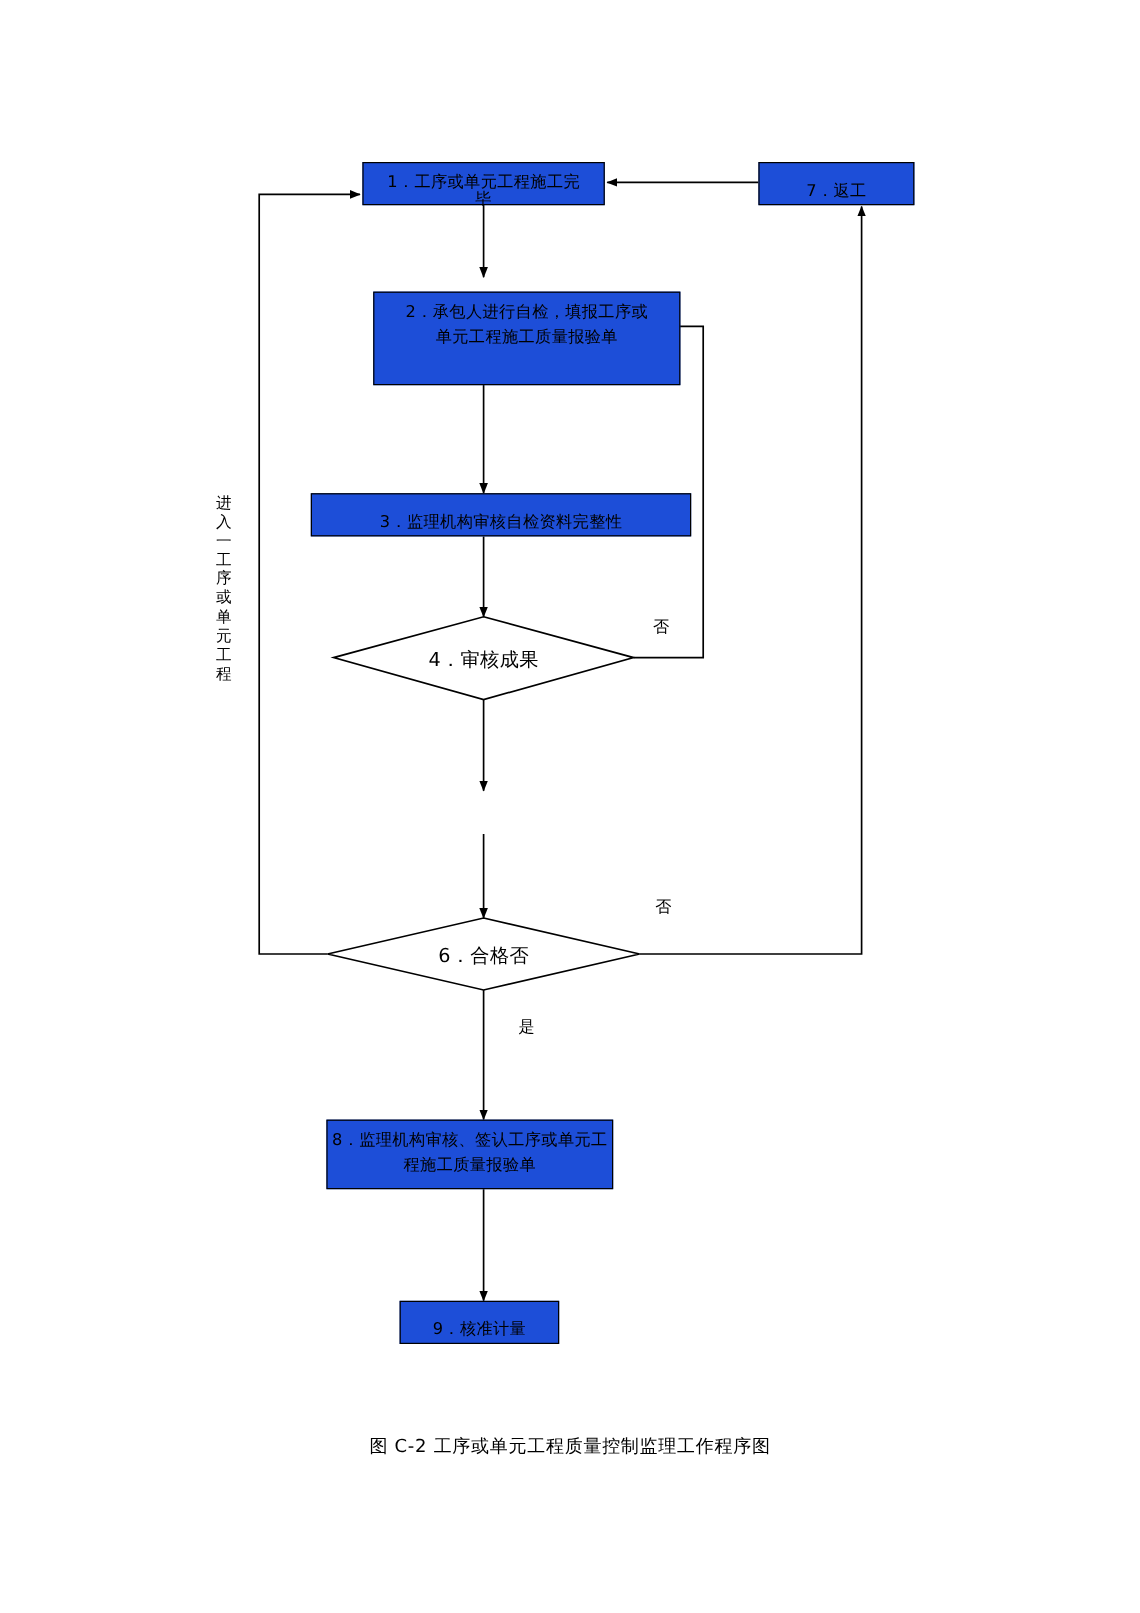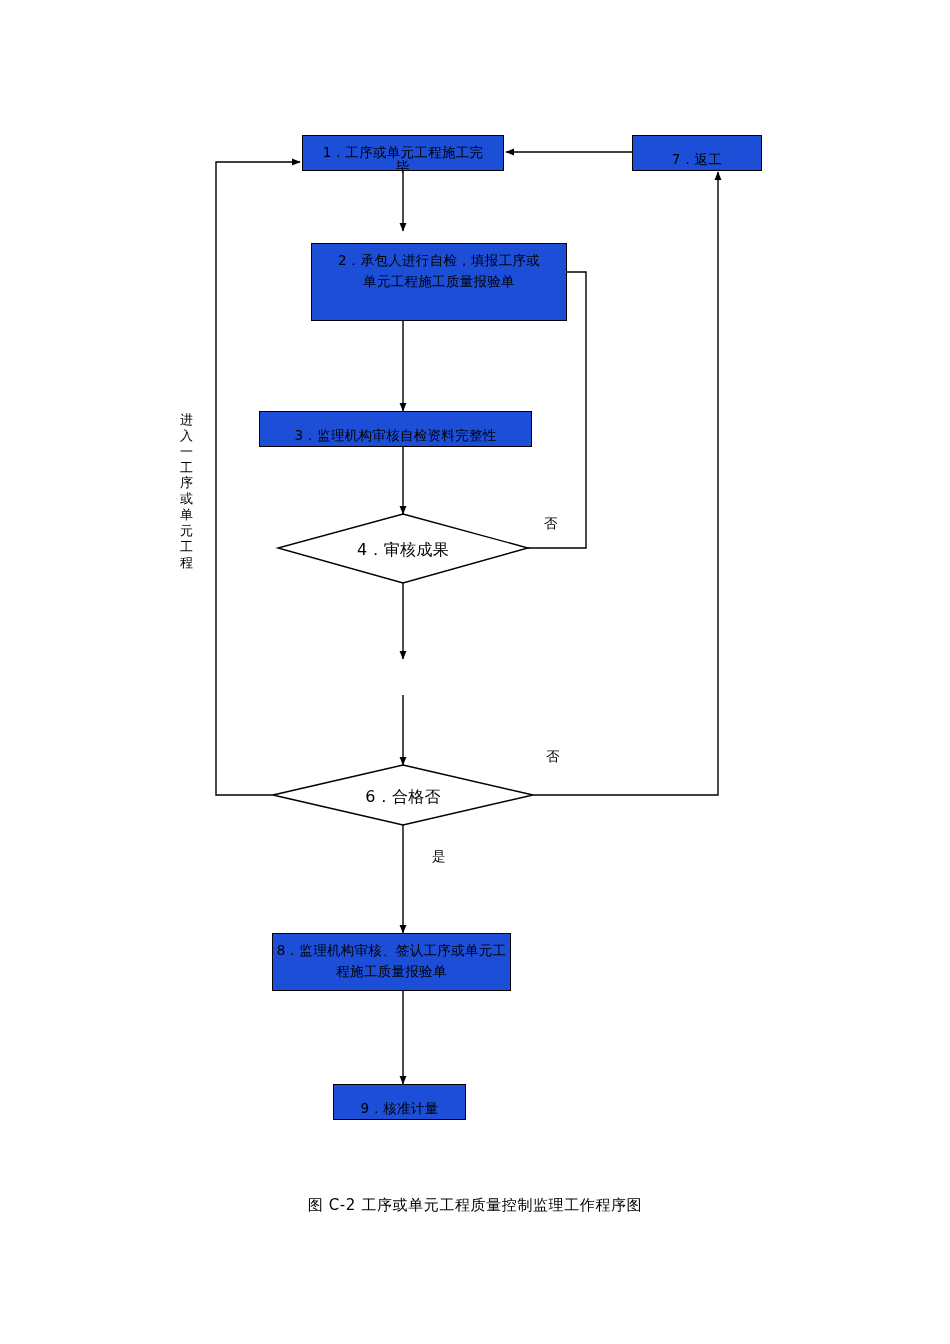--- a/index.html
+++ b/index.html
@@ -140,21 +140,21 @@
   </svg>
 
   <div class="node rect" style="left:302px; top:135px; width:202px; height:36px;">1．工序或单元工程施工完</div>
   <div class="node-overflow" style="left:302px; top:156px; width:202px; height:24px; padding-top:0;">毕</div>
 
   <div class="node rect mid" style="left:632px; top:135px; width:130px; height:36px;">7．返工</div>
 
   <div class="node rect" style="left:287px; top:243px; width:256px; height:78px;margin-left:24px;">2．承包人进行自检，填报工序或
 单元工程施工质量报验单</div>
 
-  <div class="node rect mid" style="left:259px; top:411px; width:273px; height:36px;">3．监理机构审核自检资料完整性</div>
+  <div class="node rect mid" style="left:259px; top:411px; width:317px; height:36px;">3．监理机构审核自检资料完整性</div>
 
   <div class="diamond-label" style="left:343px; top:538px; width:120px;">4．审核成果</div>
 
 
   <div class="diamond-label" style="left:343px; top:785px; width:120px;">6．合格否</div>
 
   <div class="node rect" style="left:272px; top:933px; width:239px; height:58px;">8．监理机构审核、签认工序或单元工
 程施工质量报验单</div>
 
   <div class="node rect mid" style="left:333px; top:1084px; width:133px; height:36px;">9．核准计量</div>

